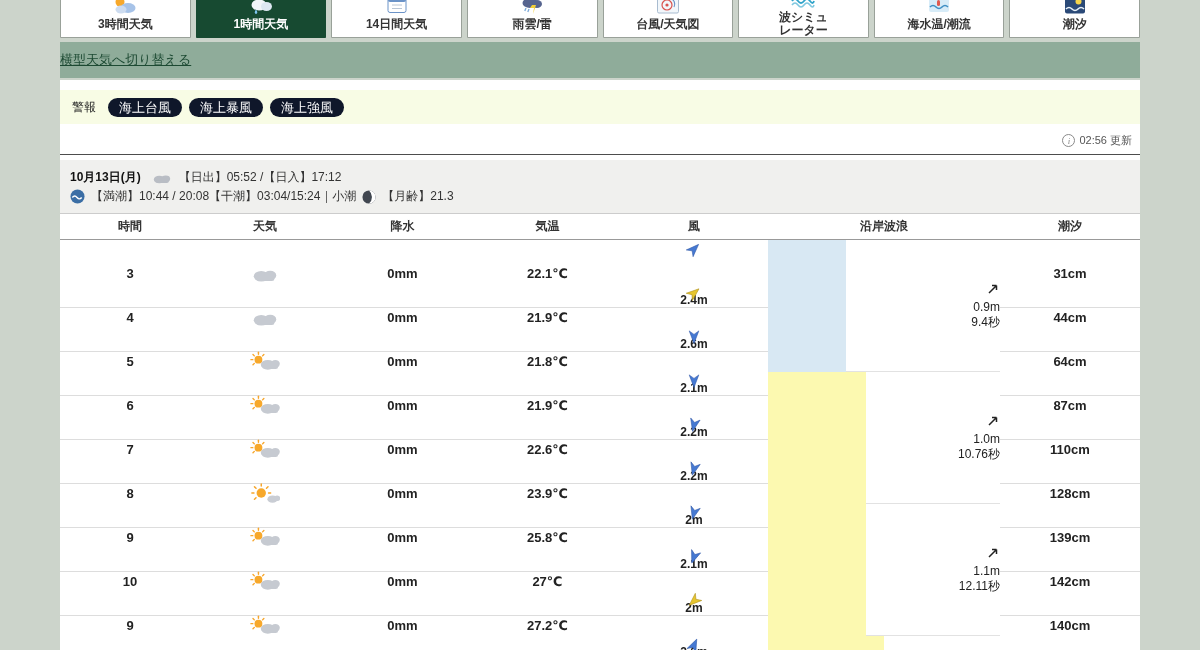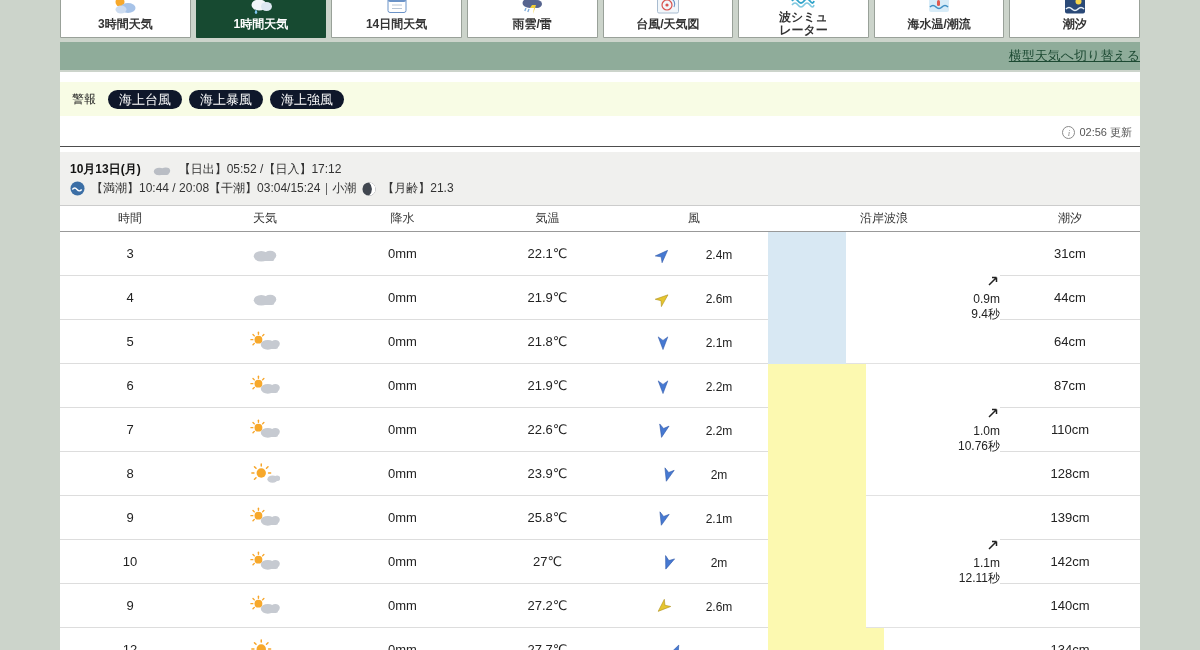--- a/index.html
+++ b/index.html
@@ -9,49 +9,49 @@
 
   
   .tabs { display:flex; gap:5px; margin-top:-28px; }
   .tab { flex:1; background:#fff; border:1px solid #99a199; border-radius:3px 3px 0 0;
          height:66px; padding-top:12px; display:flex; flex-direction:column; align-items:center; cursor:pointer; }
   .tab-icon { height:30px; display:flex; align-items:flex-end; justify-content:center; }
   .tab-label { font-size:12px; font-weight:bold; color:#333; line-height:13px; text-align:center; margin-top:3px; }
   .tab.active { background:#174a31; border-color:#174a31; }
   .tab.active .tab-label { color:#fff; }
 
-  .switchbar { margin-top:4px; height:28px; background:#8fac9a; display:flex; align-items:center; justify-content:flex-end; }
+  .switchbar { margin-top:4px; height:36px; background:#8fac9a; display:flex; align-items:center; justify-content:flex-start; }
   .switchlink { color:#1d4a33; font-size:13px; text-decoration:underline; cursor:pointer; }
 
   .white { margin-top:2px; background:#fff; padding-top:10px; }
 
   .alertbar { height:34px; background:#f8fce5; display:flex; align-items:center; padding:0 12px; }
   .alert-label { font-size:12px; font-weight:normal; color:#222; margin-right:12px; }
   .badge { display:inline-block; background:#0f172a; color:#fff; font-size:13px; padding:3px 11px;
            border-radius:11px; margin-right:7px; cursor:pointer; line-height:13px; }
 
   .updated { display:flex; justify-content:flex-end; align-items:center; gap:4px;
              padding:9px 8px 6px; border-bottom:1px solid #4d4d4d; font-size:11px; color:#555; }
   .info-i { width:13px; height:13px; border:1px solid #8a8a8a; border-radius:50%; display:inline-flex;
             align-items:center; justify-content:center; font-size:9px; color:#8a8a8a; font-style:italic;
             font-family:"Liberation Serif","DejaVu Serif",serif; flex:0 0 auto; }
 
   .daybar { margin-top:5px; background:#f0f0ee; padding:8px 10px 7px; }
   .dayline { display:flex; align-items:center; gap:6px; font-size:12px; color:#333; line-height:19px; }
   .daytitle { font-size:12px; font-weight:bold; color:#111; margin-right:4px; white-space:nowrap; }
 
-  .thead, .trow { display:grid; grid-template-columns:140px 130px 145px 145px 148px 232px 140px; }
+  .thead, .trow { display:grid; grid-template-columns:140px 130px 145px 145px 148px 232px 140px;font-weight:bold; }
   .thead { height:27px; align-items:center; border-top:1px solid #ccc; border-bottom:1px solid #999; background:#fff; }
   .hcell { text-align:center; font-size:12px; color:#333; }
 
   .tbody { position:relative; background:#fff; }
   .trow { height:44px; }
   .cell { display:flex; align-items:center; justify-content:center; font-size:13px; color:#222; border-bottom:1px solid #ddd; }
   .wavecell { border-bottom:none; }
-  .windcell { flex-direction:row; padding-top:2px;gap:36px; }
+  .windcell { flex-direction:column; padding-top:2px;gap:36px; }
   .warrow { display:inline-block; width:14px; height:14px; line-height:0; }
   .wspd { font-size:12px; color:#222; min-height:14px; line-height:14px; margin-top:1px; }
   .wicon { display:inline-block; line-height:0; }
 
   .wave-overlay { position:absolute; left:708px; top:0; width:232px; height:100%; }
   .wgroup { position:relative; box-shadow:inset 0 -1px 0 #e2e2e2; }
   .wband { position:absolute; left:0; top:0; height:100%; }
   .wval { position:absolute; left:0; right:0; top:50%; transform:translateY(-50%);
           text-align:right; font-size:12px; color:#222; line-height:15px; }
   .wave-arrow { display:inline-block; height:14px; line-height:0; }

